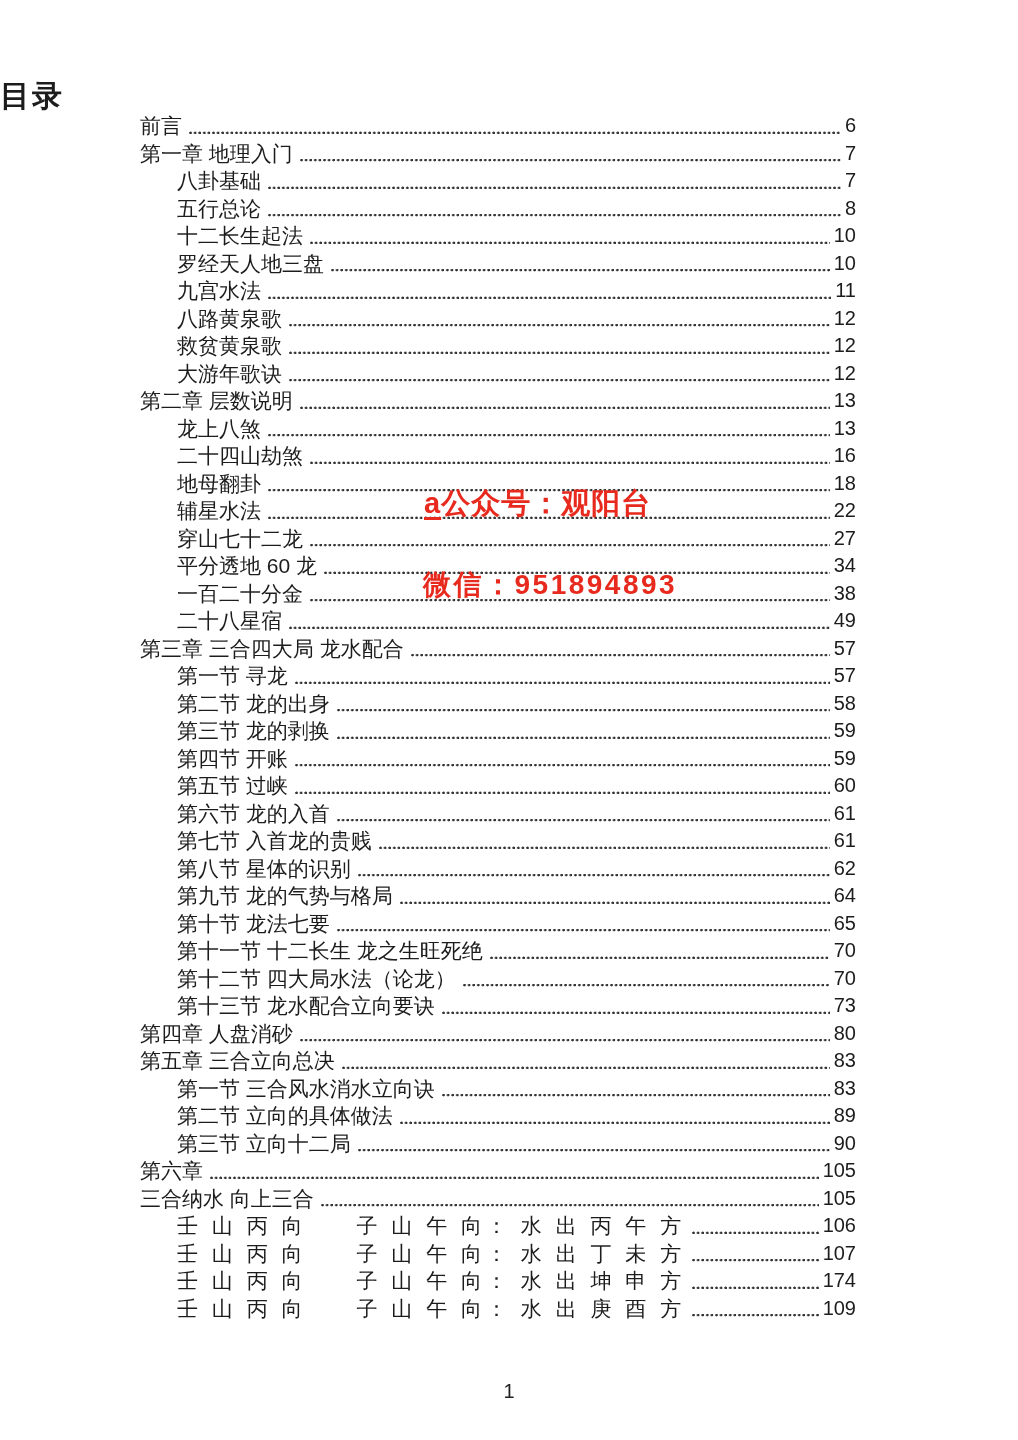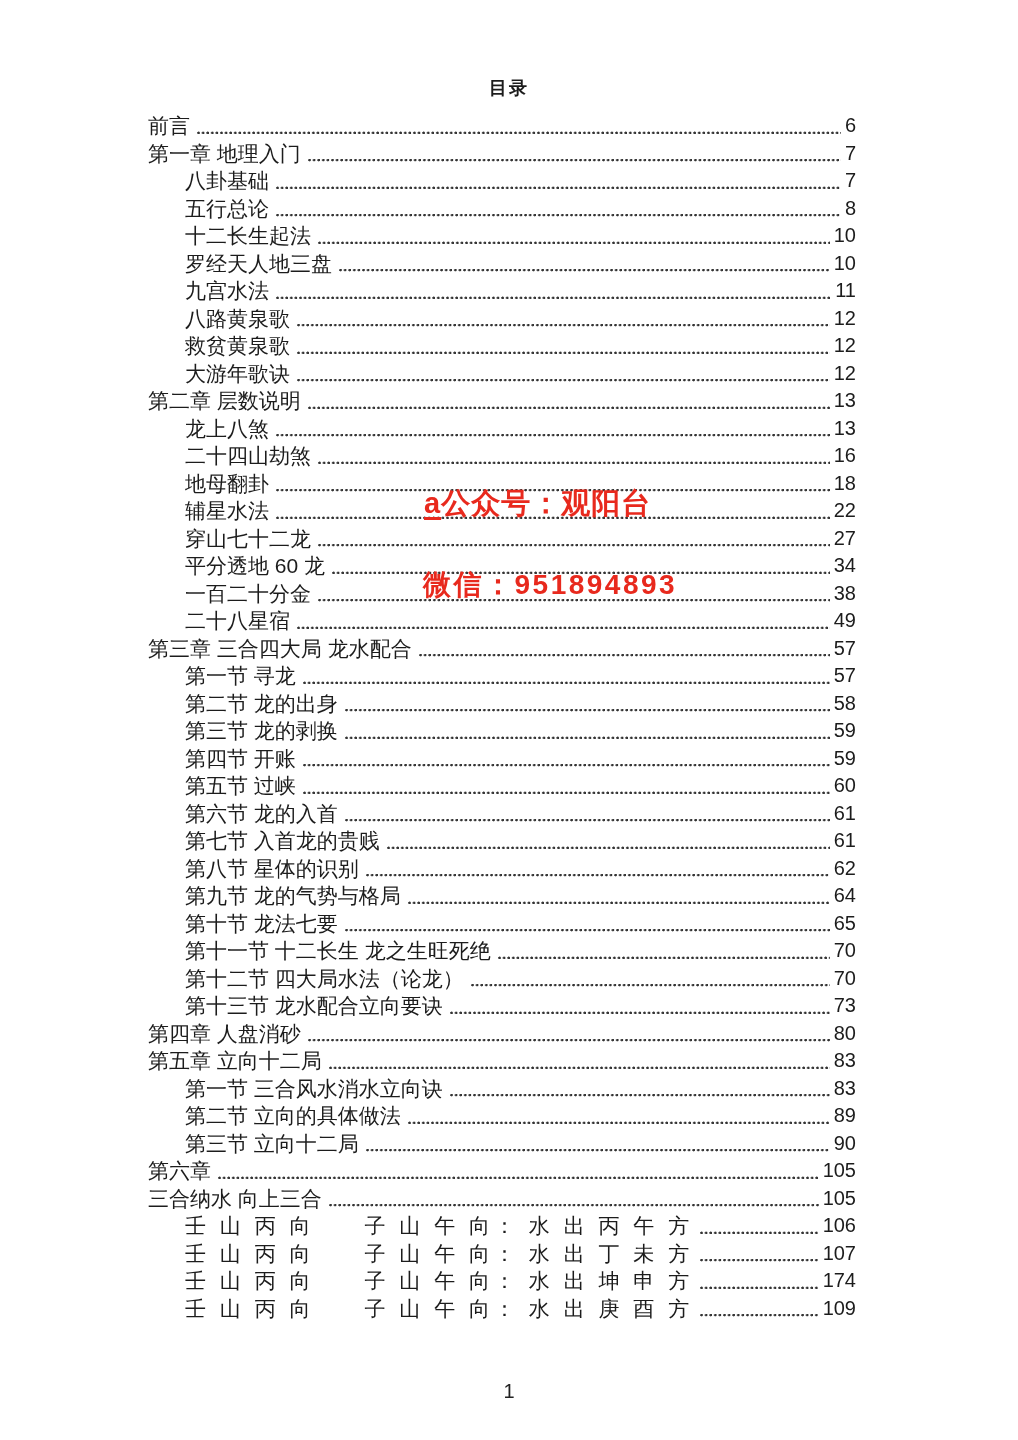--- a/index.html
+++ b/index.html
@@ -6,29 +6,28 @@
   body{
     width:1018px;height:1440px;
     background:#ffffff;
     font-family:"Liberation Sans",sans-serif;
     color:#1c1c1c;
     position:relative;
     overflow:hidden;
   }
   .page-title{
     position:absolute;top:76px;left:0;width:100%;
-    text-align:center;font-size:18px;font-weight:bold;letter-spacing:2px;
+    text-align:left;font-size:30px;font-weight:bold;letter-spacing:2px;
   }
   .toc{
     position:absolute;top:112px;left:140px;width:716px;
   }
   .row{
     display:flex;height:27.5px;font-size:21px;line-height:27.5px;
     white-space:nowrap;
-    margin-left:8px;
   }
   .row.level1{padding-left:37px;}
   .row .label{flex:0 0 auto;}
   .row.spaced .label{letter-spacing:4px;}
   .leader{
     flex:1 1 auto;min-width:8px;margin:0 4px 0 7px;
     background-image:radial-gradient(circle at 1.6px 20.5px,#333333 1.1px,rgba(51,51,51,0) 1.6px);
     background-size:4.6px 27.5px;
     background-repeat:repeat-x;
   }
@@ -214,21 +213,21 @@
       <span class="label">第十三节 龙水配合立向要诀</span>
       <span class="leader"></span>
       <span class="pagenum">73</span>
     </div>
     <div class="row level0">
       <span class="label">第四章 人盘消砂</span>
       <span class="leader"></span>
       <span class="pagenum">80</span>
     </div>
     <div class="row level0">
-      <span class="label">第五章 立向十二局</span>
+      <span class="label">第五章 三合立向总决</span>
       <span class="leader"></span>
       <span class="pagenum">83</span>
     </div>
     <div class="row level1">
       <span class="label">第一节 三合风水消水立向诀</span>
       <span class="leader"></span>
       <span class="pagenum">83</span>
     </div>
     <div class="row level1">
       <span class="label">第二节 立向的具体做法</span>

